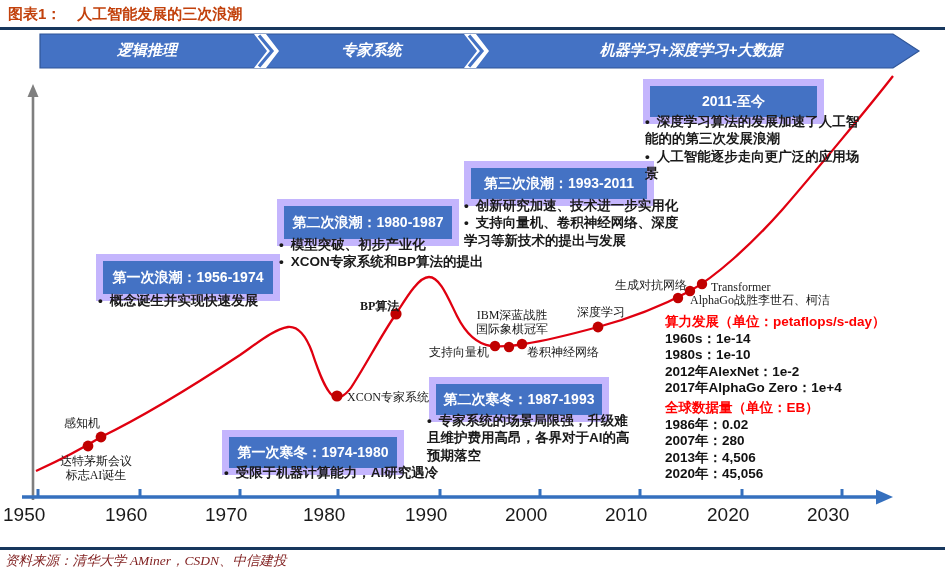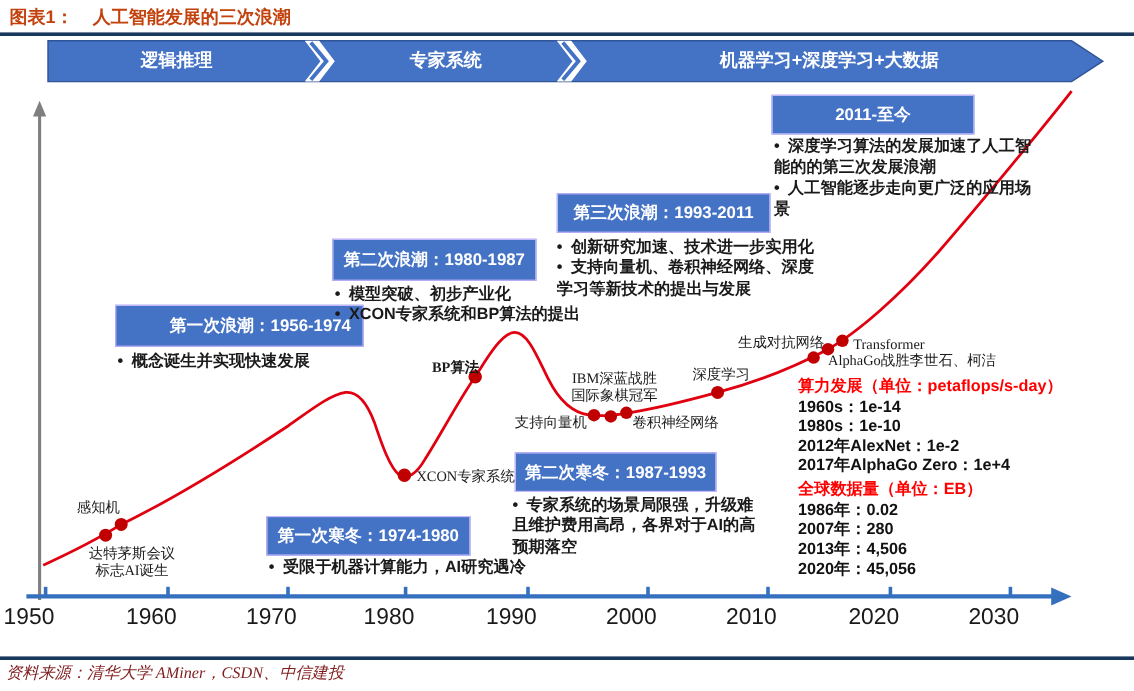--- a/index.html
+++ b/index.html
@@ -4,23 +4,23 @@
 <style>
   html,body{margin:0;padding:0;background:#fff;}
   #page{position:relative;width:945px;height:576px;background:#fff;overflow:hidden;
         font-family:"Liberation Sans",sans-serif;color:#111;}
   .abs{position:absolute;}
   
   #chart-title{left:8px;top:5px;font-size:15px;font-weight:bold;color:#c2410c;}
   #chart-title .gap{margin-left:16px;}
   .navy-rule{left:0;width:945px;height:3px;background:#17375D;}
   
-  .stage-label{top:41px;font-size:15px;font-weight:bold;color:#fff;text-align:center;}
-  
-  .wave-box{background:#4472C4;border:1px solid #c4b5fd;color:#fff;font-weight:bold;
+  .stage-label{top:41px;font-size:15px;font-weight:bold;color:#fff;text-align:center;font-style:italic;}
+  
+  .wave-box{background:#4472C4;border:7px solid #c4b5fd;color:#fff;font-weight:bold;
             font-size:14px;display:flex;align-items:center;justify-content:center;}
   .bullets{font-size:13.5px;font-weight:600;color:#1a1a1a;line-height:1.28;}
   .bullet-row{display:flex;}
   .bullet-row .btxt::before{content:"•";margin-right:7px;font-weight:bold;}
   .bullet-row .btxt{display:block;}
   
   .curve-label{font-family:"Liberation Serif",serif;font-size:12px;color:#1a1a1a;
                white-space:pre-line;line-height:1.15;}
   .curve-label.center{text-align:center;}
   
@@ -104,21 +104,21 @@
       <circle cx="678" cy="298" r="5.2"></circle>
       <circle cx="690" cy="291" r="5.2"></circle>
       <circle cx="702" cy="284" r="5.2"></circle>
     </g>
   </svg>
 
   <div class="abs stage-label" style="left:40px;width:214px;">逻辑推理</div>
   <div class="abs stage-label" style="left:279px;width:185px;">专家系统</div>
   <div class="abs stage-label" style="left:489px;width:404px;">机器学习+深度学习+大数据</div>
 
-  <div class="abs wave-box" style="left:96px;top:254px;width:170px;height:33px;padding-left:35px;">第一次浪潮：1956-1974</div>
+  <div class="abs wave-box" style="left:96px;top:254px;width:170px;height:33px;">第一次浪潮：1956-1974</div>
   <div class="abs bullets" style="left:98px;top:292px;width:262px;">
     <div class="bullet-row">
         <span class="btxt">概念诞生并实现快速发展</span>
       </div>
   </div>
 
   <div class="abs wave-box" style="left:277px;top:199px;width:168px;height:33px;">第二次浪潮：1980-1987</div>
   <div class="abs bullets" style="left:279px;top:236px;width:262px;">
     <div class="bullet-row">
         <span class="btxt">模型突破、初步产业化</span>
@@ -156,21 +156,21 @@
   </div>
 
   <div class="abs wave-box" style="left:429px;top:377px;width:166px;height:31px;">第二次寒冬：1987-1993</div>
   <div class="abs bullets" style="left:427px;top:412px;width:207px;">
     <div class="bullet-row">
         <span class="btxt">专家系统的场景局限强，升级难且维护费用高昂，各界对于AI的高预期落空</span>
       </div>
   </div>
 
   <div class="abs curve-label" style="left:64px;top:417px;">感知机</div>
-  <div class="abs curve-label center" style="left:60px;top:455px;width:100px;">达特茅斯会议
+  <div class="abs curve-label center" style="left:46px;top:455px;width:100px;">达特茅斯会议
 标志AI诞生</div>
   <div class="abs curve-label" style="left:347px;top:391px;">XCON专家系统</div>
   <div class="abs curve-label" style="left:360px;top:300px;font-weight:bold;">BP算法</div>
   <div class="abs curve-label" style="left:429px;top:346px;">支持向量机</div>
   <div class="abs curve-label center" style="left:466px;top:309px;width:92px;">IBM深蓝战胜
 国际象棋冠军</div>
   <div class="abs curve-label" style="left:527px;top:346px;">卷积神经网络</div>
   <div class="abs curve-label" style="left:577px;top:306px;">深度学习</div>
   <div class="abs curve-label" style="left:615px;top:279px;">生成对抗网络</div>
   <div class="abs curve-label" style="left:711px;top:281px;">Transformer</div>

